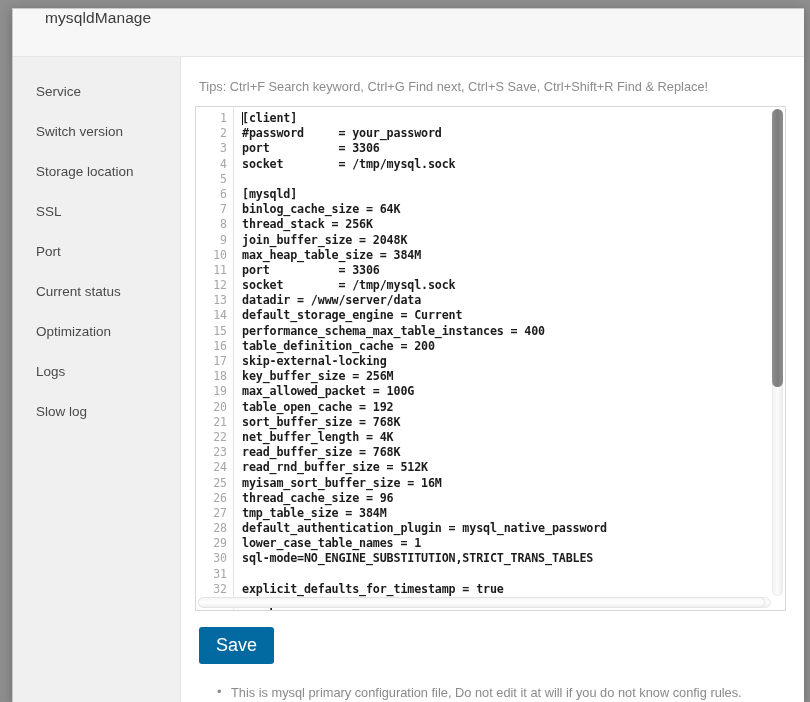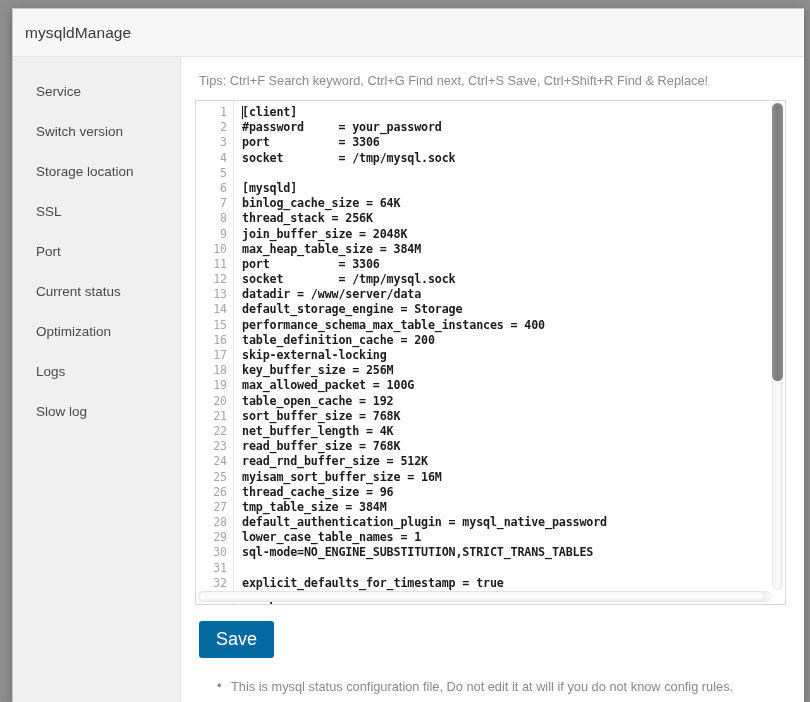--- a/index.html
+++ b/index.html
@@ -36,22 +36,21 @@
     flex-direction: column;
   }
 
   
   #dialog-header {
     height: 48px;
     min-height: 48px;
     background: #f7f7f7;
     border-bottom: 1px solid #e6e6e6;
     display: flex;
-    align-items: center;
-    padding-left: 12px;
+    padding-left: 32px;
   }
   #dialog-title {
     font-size: 15.5px;
     color: #3b3b3b;
     letter-spacing: .1px;
   }
 
   
   #dialog-body {
     flex: 1;
@@ -84,20 +83,21 @@
   }
 
   
   #content {
     flex: 1;
     background: #ffffff;
     padding: 0 18px 0 14px;
     display: flex;
     flex-direction: column;
     min-width: 0;
+    justify-content: flex-end;
   }
 
   #tips {
     font-size: 12.8px;
     color: #8c8c8c;
     padding: 16px 0 12px 4px;
     white-space: nowrap;
   }
 
   
@@ -336,21 +336,21 @@
               <div class="cline">socket        = /tmp/mysql.sock</div>
               <div class="cline"></div>
               <div class="cline">[mysqld]</div>
               <div class="cline">binlog_cache_size = 64K</div>
               <div class="cline">thread_stack = 256K</div>
               <div class="cline">join_buffer_size = 2048K</div>
               <div class="cline">max_heap_table_size = 384M</div>
               <div class="cline">port          = 3306</div>
               <div class="cline">socket        = /tmp/mysql.sock</div>
               <div class="cline">datadir = /www/server/data</div>
-              <div class="cline">default_storage_engine = Storage</div>
+              <div class="cline">default_storage_engine = Current</div>
               <div class="cline">performance_schema_max_table_instances = 400</div>
               <div class="cline">table_definition_cache = 200</div>
               <div class="cline">skip-external-locking</div>
               <div class="cline">key_buffer_size = 256M</div>
               <div class="cline">max_allowed_packet = 100G</div>
               <div class="cline">table_open_cache = 192</div>
               <div class="cline">sort_buffer_size = 768K</div>
               <div class="cline">net_buffer_length = 4K</div>
               <div class="cline">read_buffer_size = 768K</div>
               <div class="cline">read_rnd_buffer_size = 512K</div>
@@ -375,18 +375,18 @@
           <div id="htrack"></div>
           <div id="hthumb"></div>
         </div>
       </div>
 
       <div id="save-row">
         <button id="save-button">Save</button>
       </div>
 
       <ul id="notes">
-        <li>This is mysql status configuration file, Do not edit it at will if you do not know config rules.</li>
+        <li>This is mysql primary configuration file, Do not edit it at will if you do not know config rules.</li>
       </ul>
 
     </section>
   </div>
 </div>
 
 </body></html>

